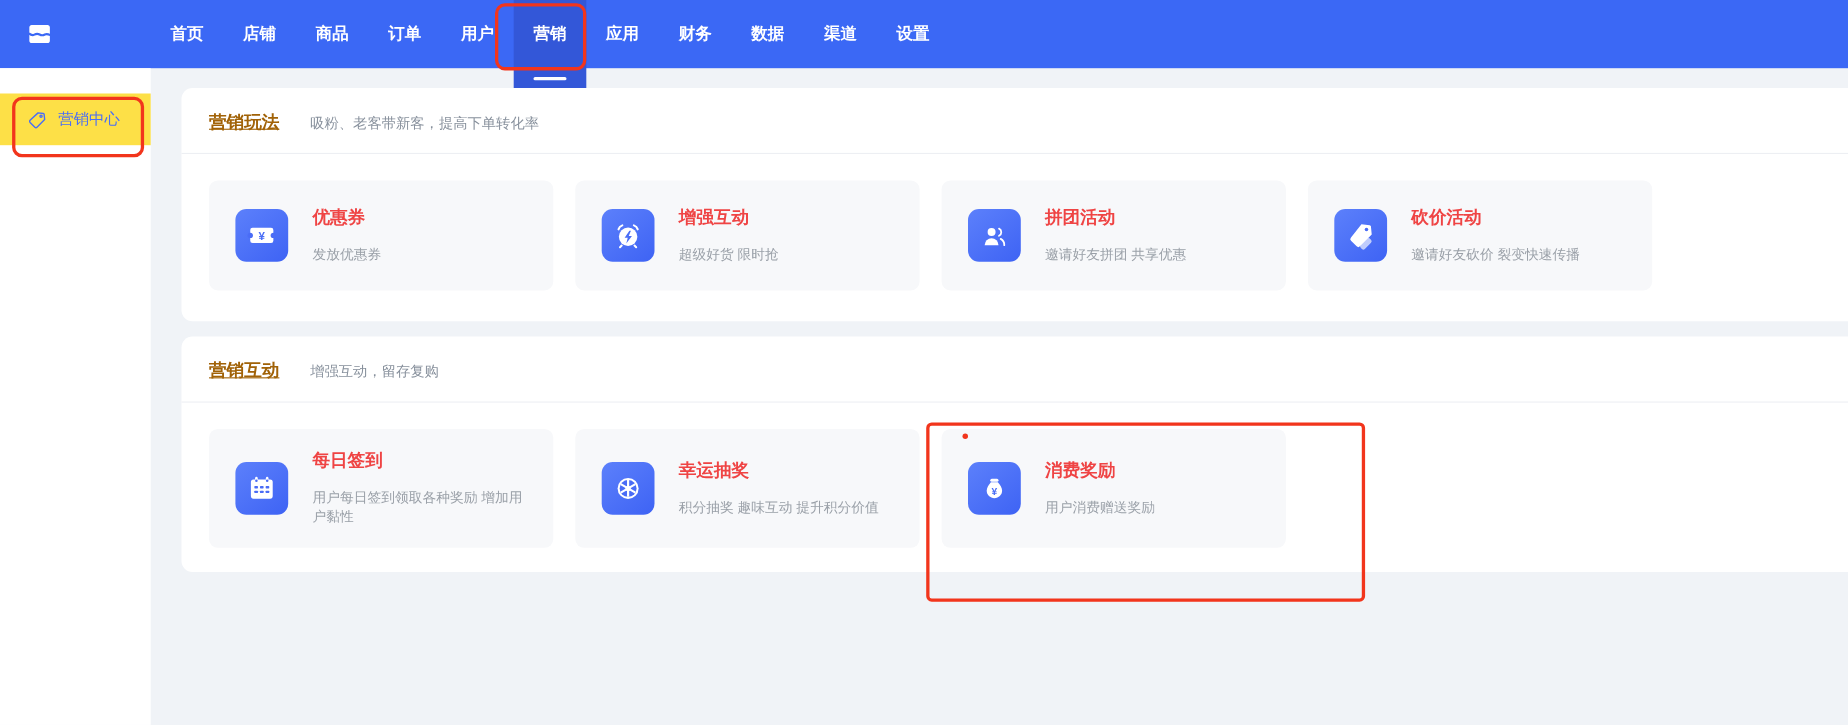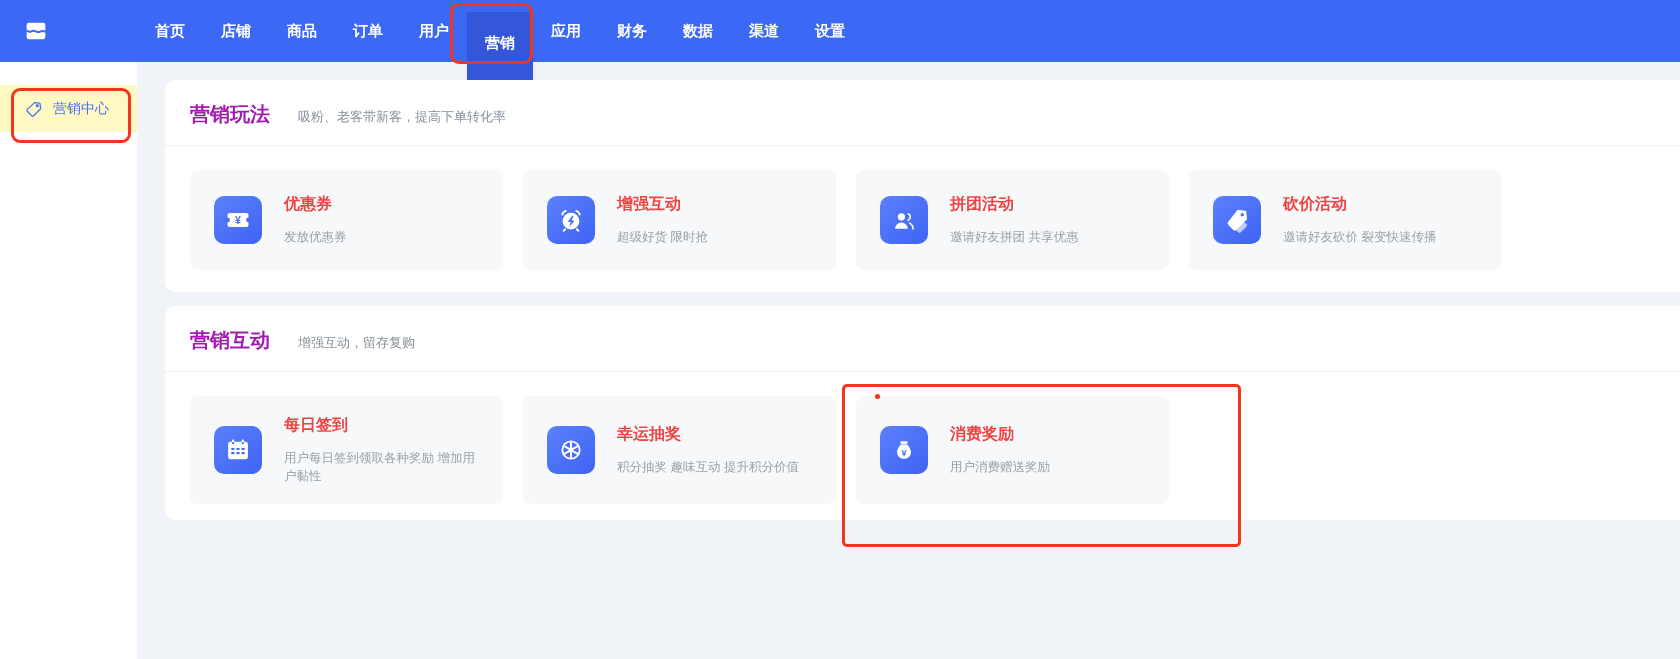--- a/index.html
+++ b/index.html
@@ -10,38 +10,38 @@
     -webkit-font-smoothing:antialiased;
   }
   
   .nav{position:absolute;left:0;top:0;width:1680px;height:62px;background:#3b68f5;}
   .logo{position:absolute;left:22px;top:17px;width:28px;height:28px;cursor:pointer;}
   .nav-items{display:flex;margin-left:137px;height:62px;}
   .nav-item{
     position:relative;height:80px;line-height:62px;padding:0 18px;
     color:#fff;font-size:15px;font-weight:600;cursor:pointer;white-space:nowrap;
   }
-  .nav-item.active{background:#3357d8;margin-top:12px;}
+  .nav-item.active{background:#3357d8;}
   .nav-item.active::after{
     content:"";position:absolute;left:50%;transform:translateX(-50%);
     bottom:7px;width:30px;height:3px;background:#fff;border-radius:2px;
   }
   
   .sidebar{position:absolute;left:0;top:62px;width:137px;bottom:0;background:#fff;}
   .side-item{
     margin-top:23px;height:47px;display:flex;align-items:center;
-    padding-left:25px;background:#fef9c3;color:#4a6ef6;font-size:14px;cursor:pointer;
+    padding-left:25px;background:#fde047;color:#4a6ef6;font-size:14px;cursor:pointer;
   }
   .side-item .side-icon{width:18px;height:18px;margin-right:10px;display:inline-flex;}
   
   .panel{position:absolute;left:165px;right:0;background:#fff;border-radius:10px 0 0 10px;}
   .panel1{top:80px;height:212px;}
   .panel2{top:306px;height:214px;}
   .sec-head{padding:21px 25px 0 25px;display:flex;align-items:baseline;}
-  .sec-title{font-size:20px;font-weight:700;color:#a21caf;}
+  .sec-title{font-size:16px;font-weight:700;color:#a16207;text-decoration:underline;}
   .sec-sub{font-size:13px;color:#87909c;margin-left:28px;}
   .divider{height:1px;background:#edeff3;margin-top:17px;}
   .cards{display:flex;gap:20px;padding:24px 25px 0 25px;}
   .card{
     width:313px;box-sizing:border-box;border-radius:8px;background:#f7f8fa;
     display:flex;align-items:center;padding:0 24px;cursor:pointer;
   }
   .panel1 .card{height:100px;}
   .panel2 .card{height:108px;}
   .tile{

